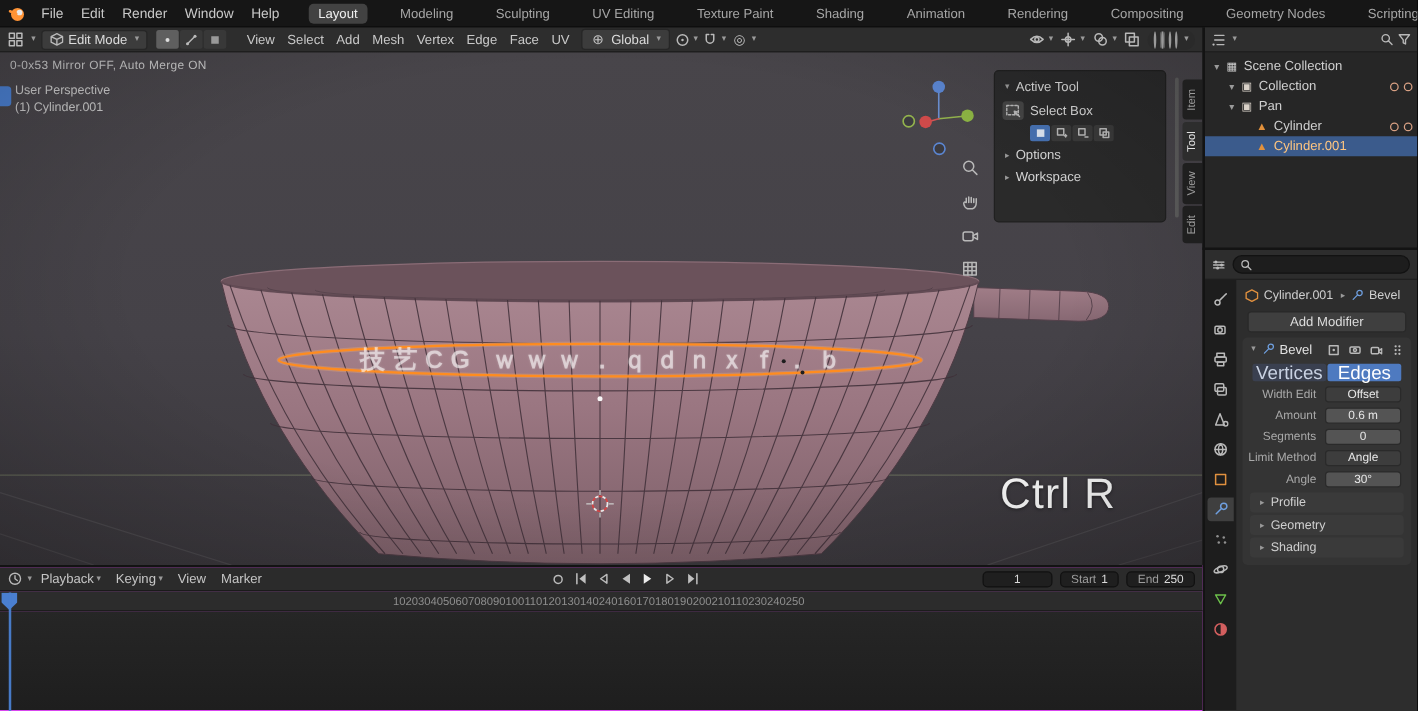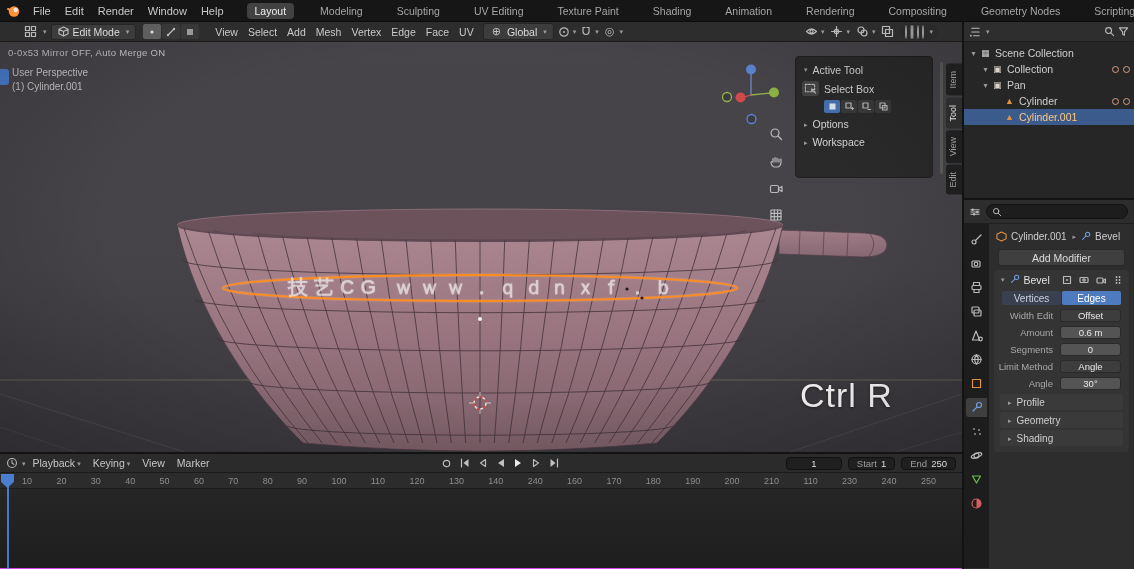--- a/index.html
+++ b/index.html
@@ -18,21 +18,21 @@
   .menu-item{padding:0 7px;font-size:11px;color:#c9c9c9;cursor:default;}
   .ws-tabs{display:flex;align-items:center;gap:18px;margin-left:16px;}
   .ws-tab{padding:2px 8px;font-size:10.5px;color:#a6a6a6;border-radius:4px;white-space:nowrap;}
   .ws-tab.active{background:#424242;color:#f0f0f0;}
   .ws-add{padding:1px 6px;font-size:11px;color:#bdbdbd;}
   .topbar-right{margin-left:auto;display:flex;align-items:center;gap:5px;font-size:10.5px;color:#c9c9c9;}
   .tb-sep{width:1px;height:14px;background:#2c2c2c;margin:0 3px;}
 
   
   .vheader{position:absolute;left:0;top:22px;width:962px;height:20px;background:#2d2d2d;
-           display:flex;align-items:center;gap:4px;padding:0 24px;border-bottom:1px solid #1a1a1a;font-size:10.5px;}
+           display:flex;align-items:center;gap:4px;padding:0 6px;border-bottom:1px solid #1a1a1a;font-size:10.5px;}
   .dd{display:flex;align-items:center;gap:4px;background:#3c3c3c;border:1px solid #262626;
       border-radius:3px;padding:1px 6px;color:#dcdcdc;white-space:nowrap;}
   .mode-btns{display:flex;gap:1px;margin:0 3px;}
   .mode-btn{width:18px;height:15px;background:#383838;border-radius:2px;display:flex;align-items:center;justify-content:center;}
   .mode-btn.active{background:#5f5f5f;}
   .vh-menu{padding:0 5px;color:#c9c9c9;white-space:nowrap;}
   .vh-right{margin-left:auto;display:flex;align-items:center;gap:6px;}
   .vh-group{display:flex;align-items:center;gap:1px;}
   .glyph-btn{font-size:11px;color:#c4c4c4;padding:0 2px;}
   .shade{display:flex;align-items:center;gap:3px;background:#2a2a2a;border-radius:8px;padding:1px 5px;}
@@ -105,21 +105,21 @@
   .pr-tab.c-orange{color:#e0903f;} .pr-tab.c-green{color:#6cc04a;} .pr-tab.c-red{color:#d35f5f;}
   .pr-content{flex:1;padding:2px 0;}
   .breadcrumb{display:flex;align-items:center;gap:4px;height:20px;padding:0 7px;font-size:10px;color:#cfcfcf;}
   .add-mod{margin:3px 9px;height:17px;background:#3f3f3f;border:1px solid #292929;border-radius:3px;
            display:flex;align-items:center;justify-content:center;font-size:10.5px;color:#dcdcdc;}
   .mod-panel{margin:4px 5px;background:#343434;border-radius:4px;padding-bottom:4px;}
   .mod-head{display:flex;align-items:center;gap:4px;height:19px;padding:0 5px;font-size:10.5px;color:#e2e2e2;}
   .mod-head .spacer{flex:1;}
   .mod-toggle{width:13px;height:13px;display:flex;align-items:center;justify-content:center;}
   .seg-row{display:flex;gap:1px;margin:2px 8px;}
-  .seg{flex:1;height:14px;border-radius:2px;background:#3a4050;color:#c9d2e2;font-size:10px;
+  .seg{flex:1;height:14px;border-radius:2px;background:#3a4050;color:#c9d2e2;font-size:15px;
        display:flex;align-items:center;justify-content:center;}
   .seg.active{background:#4e7ac0;color:#fff;}
   .prow{display:flex;align-items:center;height:17px;padding-right:8px;}
   .plabel{flex:0 0 52%;text-align:right;padding-right:7px;font-size:9.5px;color:#a9a9a9;white-space:nowrap;}
   .pw{flex:1;height:13px;border-radius:3px;display:flex;align-items:center;justify-content:center;
       font-size:9.5px;color:#e8e8e8;background:#3d3d3d;border:1px solid #2a2a2a;}
   .t-slider .pw{background:#545454;}
   .psection{display:flex;align-items:center;gap:5px;height:16px;margin:2px 6px;padding-left:6px;
             background:#3a3a3a;border-radius:3px;font-size:10px;color:#cfcfcf;}
 
@@ -129,21 +129,21 @@
              gap:2px;padding:0 6px;font-size:10.5px;}
   .tl-menu{padding:0 5px;color:#c6c6c6;display:flex;align-items:center;}
   .transport{display:flex;align-items:center;gap:2px;margin:0 auto;}
   .tbtn{width:16px;height:14px;display:flex;align-items:center;justify-content:center;border-radius:2px;}
   .tl-fields{display:flex;align-items:center;gap:6px;}
   .tl-field{height:13px;background:#1f1f1f;border:1px solid #111;border-radius:4px;padding:0 8px;
             display:flex;align-items:center;gap:4px;font-size:9.5px;color:#dadada;}
   .tl-field .lab{color:#9d9d9d;}
   #frame-field{width:56px;justify-content:center;}
   .tl-ruler{position:relative;height:16px;background:#2c2c2c;border-bottom:1px solid #1c1c1c;}
-  .ticks{position:absolute;left:22px;right:26px;top:3px;display:flex;justify-content:space-between;}
+  .ticks{position:absolute;left:22px;right:26px;top:3px;display:flex;justify-content:center;}
   .tick{font-size:9px;color:#8e8e8e;}
   .tl-body{position:relative;height:79px;background:linear-gradient(180deg,#262626,#1e1e1e);}
   .playhead-line{position:absolute;left:7px;top:20px;bottom:0;width:2px;background:#4a7fd0;opacity:.95;}
   .playhead-handle{position:absolute;left:1px;top:20px;width:13px;height:14px;background:#4a7fd0;
             clip-path:polygon(0 0,100% 0,100% 55%,50% 100%,0 55%);}
 </style>
 </head>
 <body>
 
 <div id="app">

